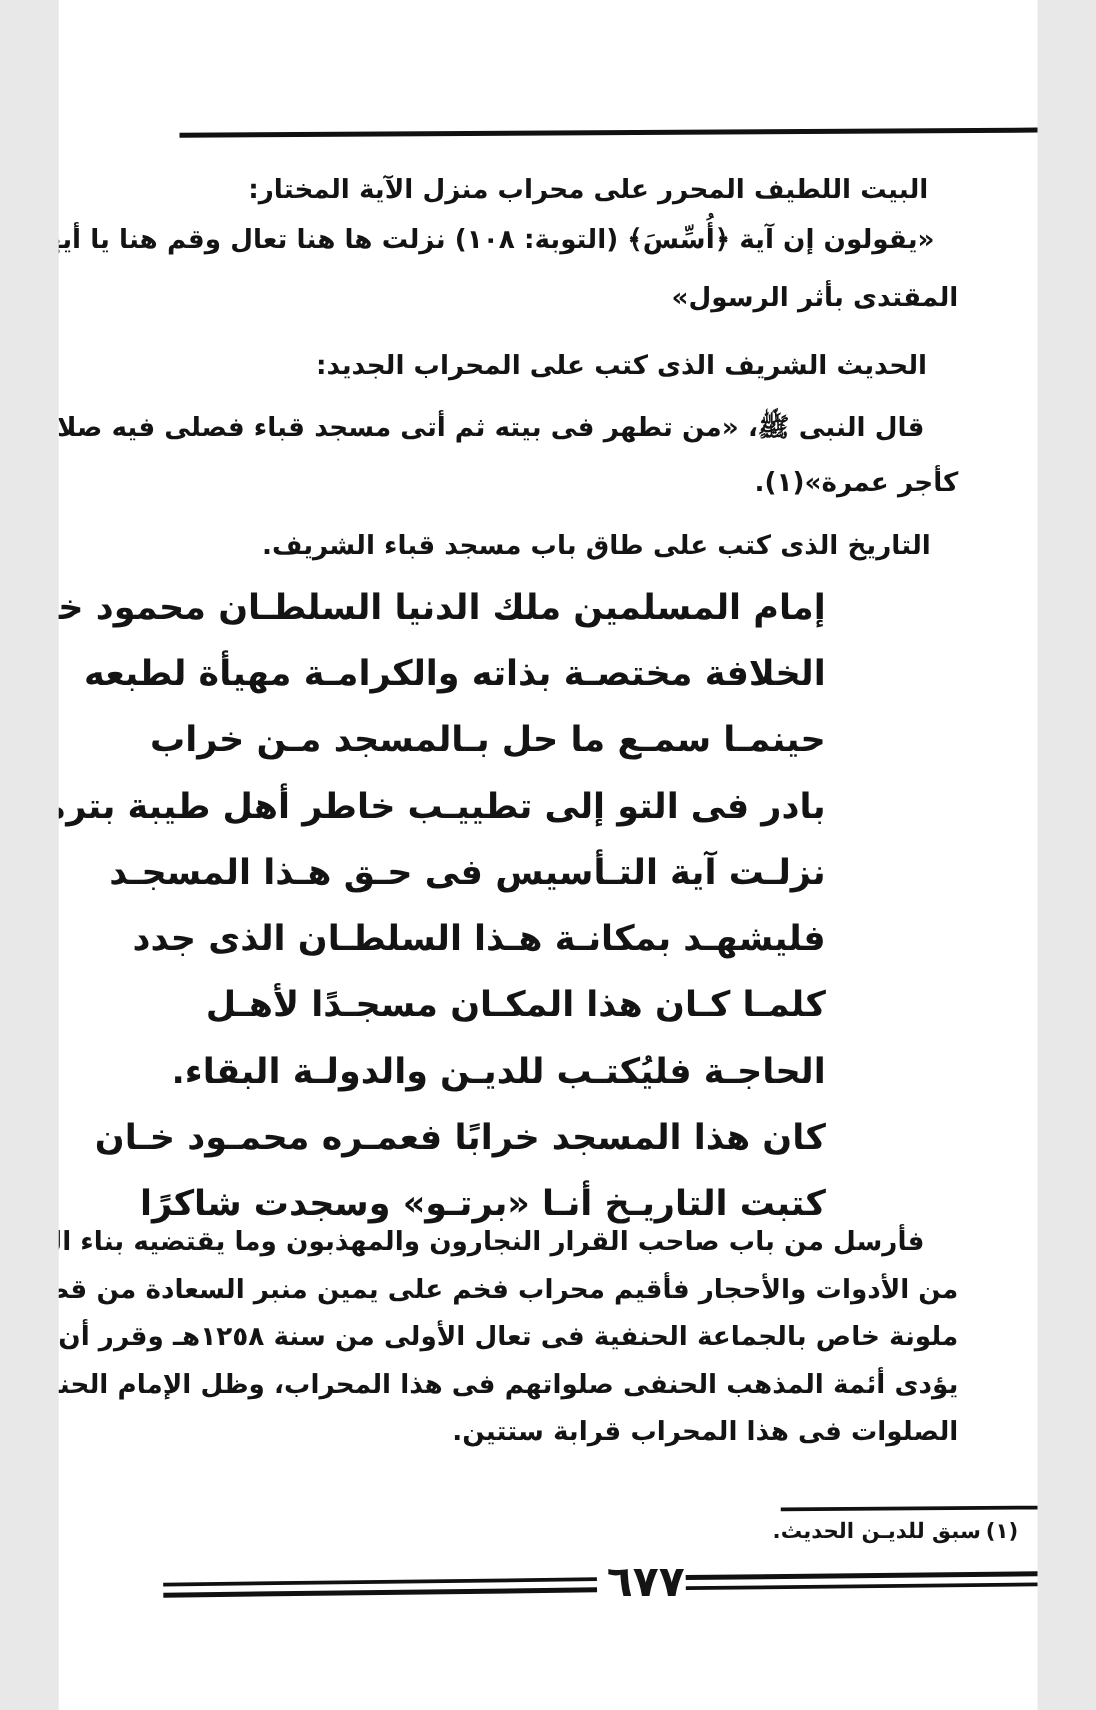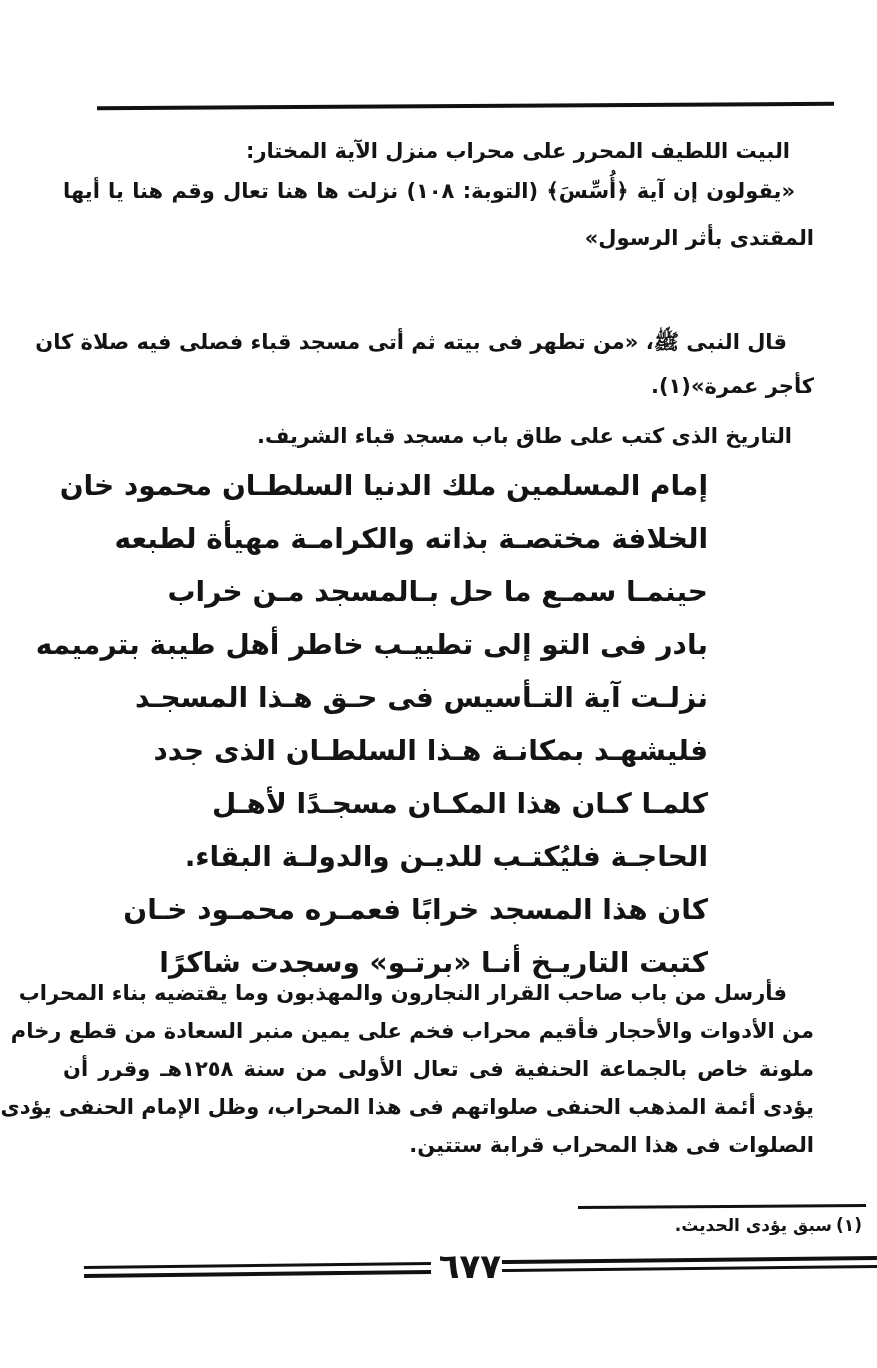--- a/index.html
+++ b/index.html
@@ -1,18 +1,18 @@
 <!DOCTYPE html>
 <html lang="ar" dir="rtl"><head>
 <meta charset="utf-8">
 <style>
   html,body{margin:0;padding:0;background:#e8e8e8;}
   .page{
     position:relative;
-    width:877px;height:1368px;
+    width:783px;height:1368px;
     margin:0 auto;
     background:#ffffff;
     color:#141414;
     font-family:"DejaVu Sans",sans-serif;
     font-weight:bold;
     direction:rtl;
     overflow:hidden;
   }
   .blk{position:absolute;font-size:21px;}
   .line{line-height:47px;text-align:right;}
@@ -64,20 +64,23 @@
 
   <div class="blk" id="blk-title">
     <div class="line">البيت اللطيف المحرر على محراب منزل الآية المختار:</div>
   </div>
 
   <div class="blk" id="blk-quote">
     <div class="line jline ind-sm">«يقولون إن آية ﴿أُسِّسَ﴾ (التوبة: ١٠٨) نزلت ها هنا تعال وقم هنا يا أيها</div>
     <div class="line">المقتدى بأثر الرسول»</div>
   </div>
 
+  <div class="blk" id="blk-head-hadith">
+    <div class="line">الحديث الشريف الذى كتب على المحراب الجديد:</div>
+  </div>
 
   <div class="blk" id="blk-hadith">
     <div class="line jline ind-md">قال النبى ﷺ، «من تطهر فى بيته ثم أتى مسجد قباء فصلى فيه صلاة كان</div>
     <div class="line">كأجر عمرة»(١).</div>
   </div>
 
   <div class="blk" id="blk-head-tarikh">
     <div class="line">التاريخ الذى كتب على طاق باب مسجد قباء الشريف.</div>
   </div>
 
@@ -98,20 +101,20 @@
     <div class="line jline ind-md">فأرسل من باب صاحب القرار النجارون والمهذبون وما يقتضيه بناء المحراب</div>
     <div class="line jline">من الأدوات والأحجار فأقيم محراب فخم على يمين منبر السعادة من قطع رخام</div>
     <div class="line jline">ملونة خاص بالجماعة الحنفية فى تعال الأولى من سنة ١٢٥٨هـ وقرر أن</div>
     <div class="line jline">يؤدى أئمة المذهب الحنفى صلواتهم فى هذا المحراب، وظل الإمام الحنفى يؤدى</div>
     <div class="line">الصلوات فى هذا المحراب قرابة ستتين.</div>
   </div>
 
   <div class="rule" id="footnote-rule"></div>
 
   <div class="blk" id="blk-footnote">
-    <span>(١)</span><span>سبق يؤدى الحديث.</span>
+    <span>(١)</span><span>سبق للديـن الحديث.</span>
   </div>
 
   <div class="dbl-rule" id="page-rule-left"></div>
   <div id="page-number">٦٧٧</div>
   <div class="dbl-rule" id="page-rule-right"></div>
 
 </div>
 
 </body></html>

